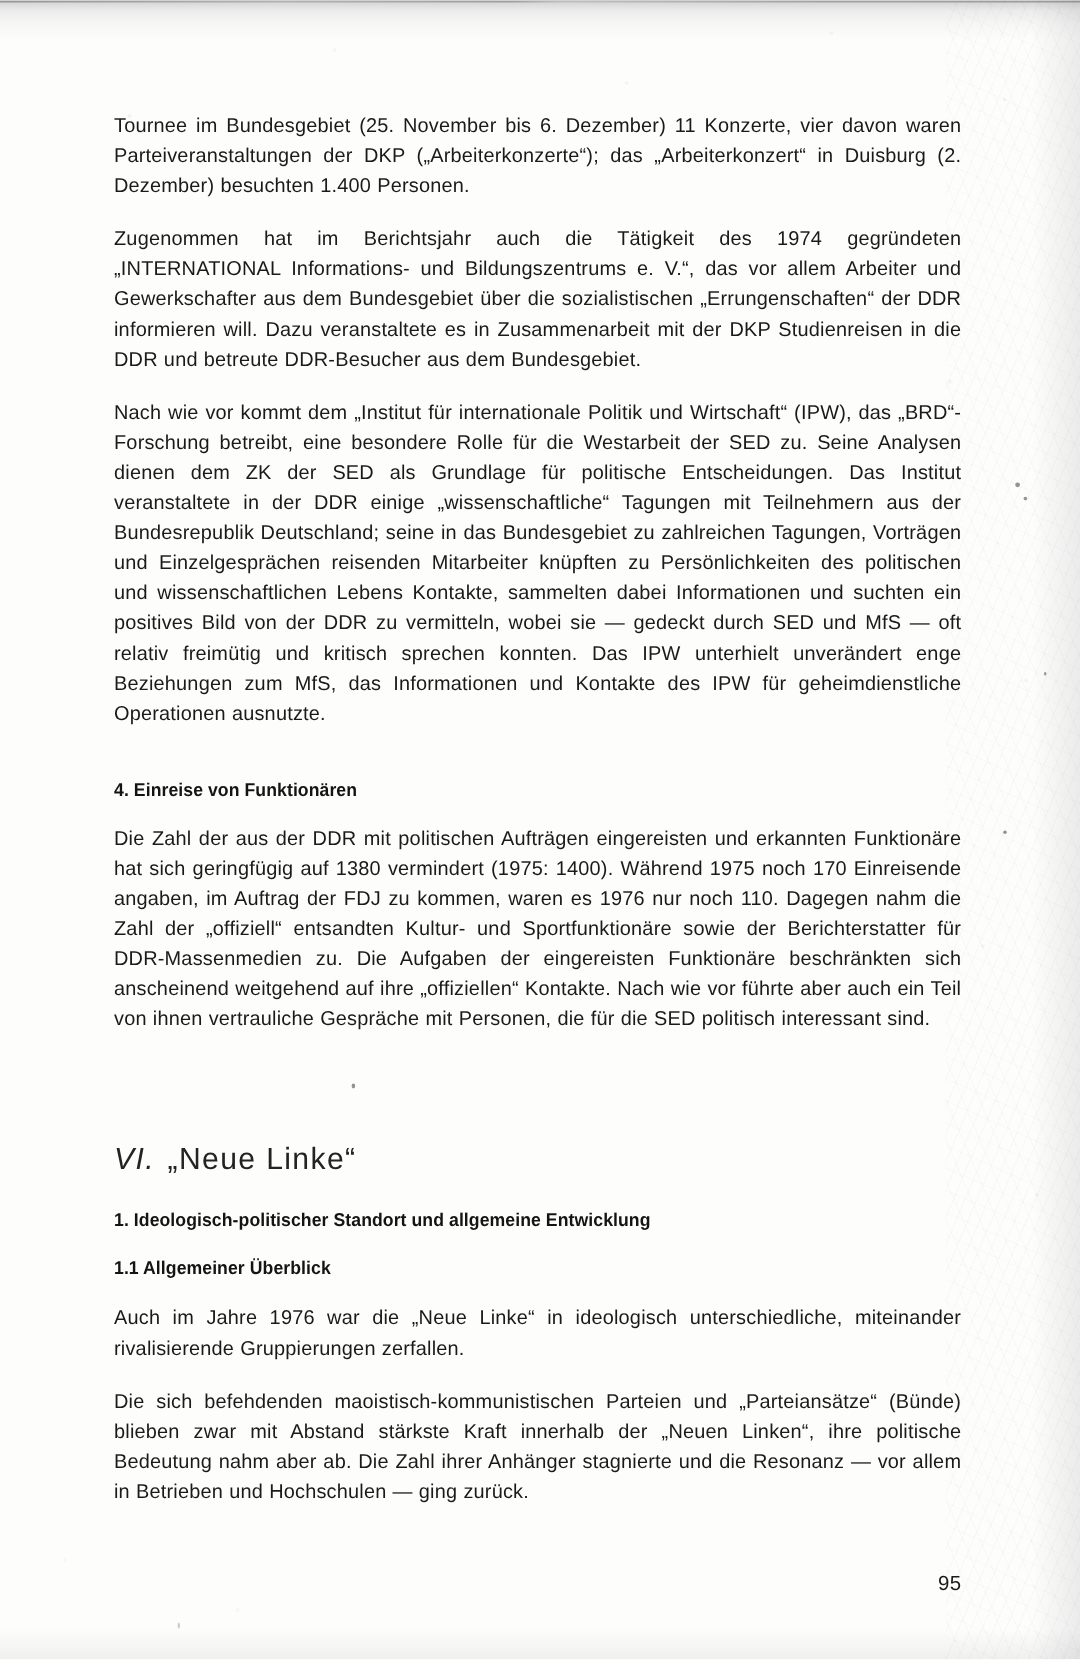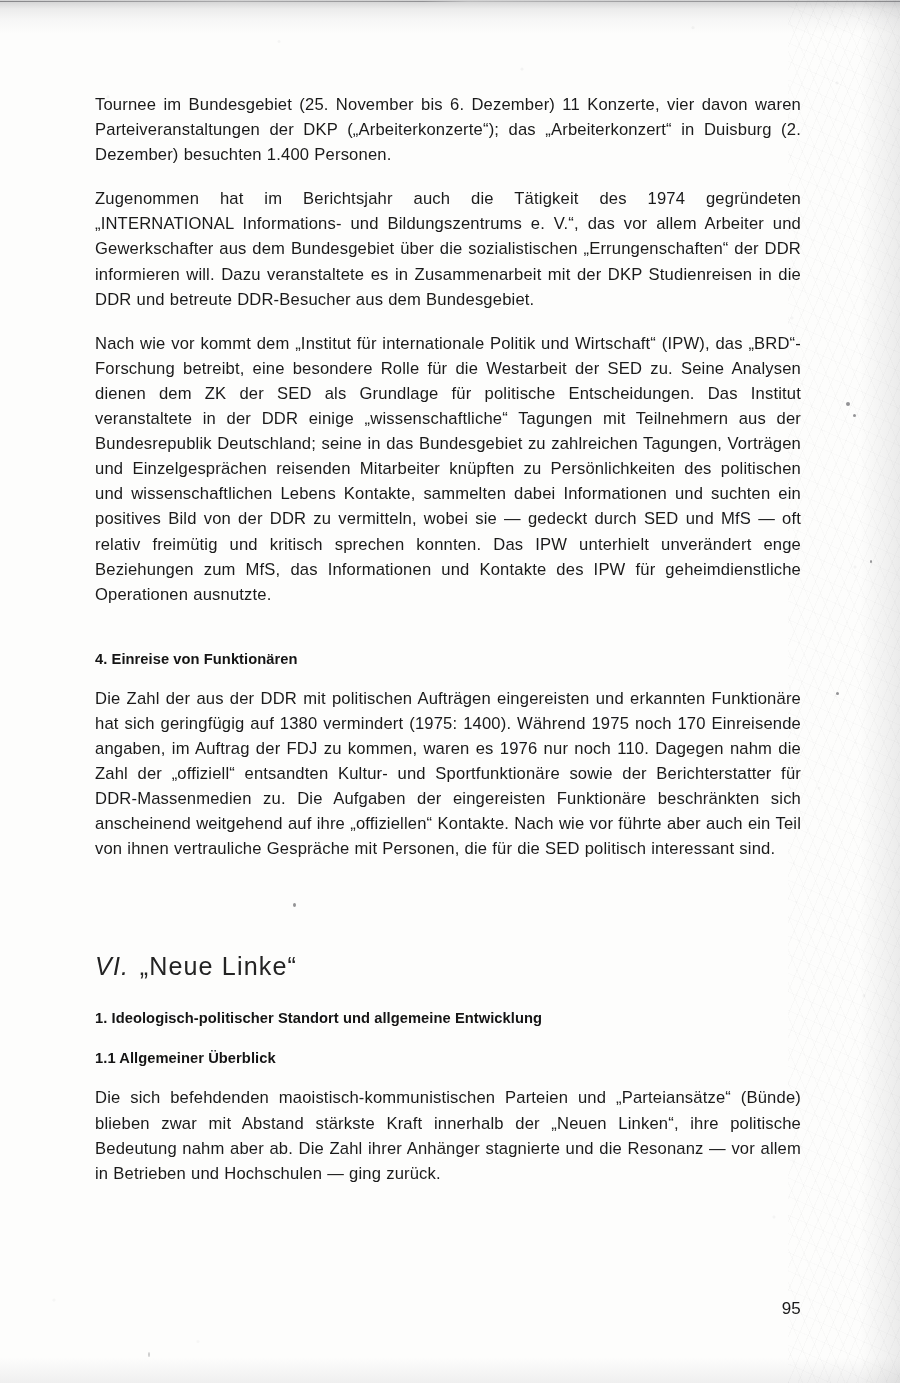--- a/index.html
+++ b/index.html
@@ -148,21 +148,21 @@
   
   .sp-after-para-block { height: 22px; }
   .sp-subhead-to-para  { height: 17px; }
   .sp-before-chapter   { height: 70px; }
   .sp-after-chapter    { height: 25px; }
   .sp-between-subheads { height: 19px; }
 
   .pagenum {
     position: absolute;
     right: 99px;
-    bottom: 66px;
+    bottom: 55px;
     z-index: 5;
     font-size: 17px;
     line-height: 1;
     letter-spacing: .01em;
     color: #1a1a1a;
   }
 </style>
 </head>
 <body>
 
@@ -206,20 +206,21 @@
     <div class="sp-after-chapter"></div>
 
     <h3 class="subhead">1. Ideologisch-politischer Standort und allgemeine Entwicklung</h3>
 
     <div class="sp-between-subheads"></div>
 
     <h3 class="subhead">1.1  Allgemeiner Überblick</h3>
 
     <div class="sp-subhead-to-para"></div>
 
+    <p class="body">Auch im Jahre 1976 war die „Neue Linke“ in ideologisch unterschiedliche, miteinander rivalisierende Gruppierungen zerfallen.</p>
 
     <p class="body">Die sich befehdenden maoistisch-kommunistischen Parteien und „Parteiansätze“ (Bünde) blieben zwar mit Abstand stärkste Kraft innerhalb der „Neuen Linken“, ihre politische Bedeutung nahm aber ab. Die Zahl ihrer Anhänger stagnierte und die Resonanz — vor allem in Betrieben und Hochschulen — ging zurück.</p>
 
   </div>
 
   <div class="pagenum">95</div>
 
 </div>
 
 </body></html>

